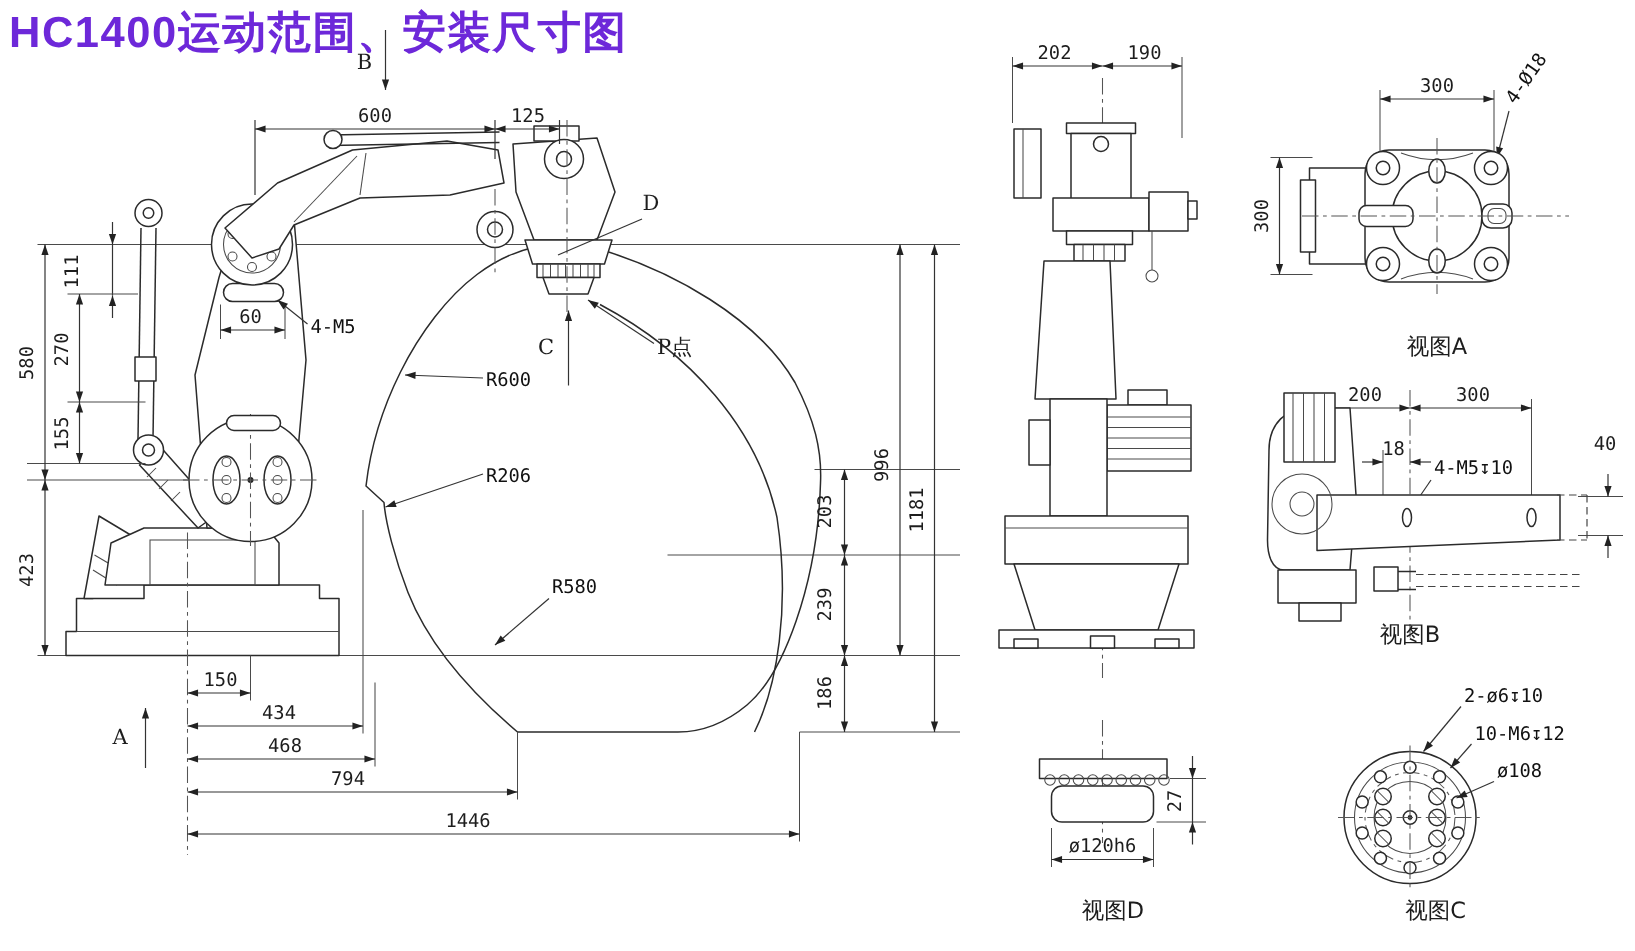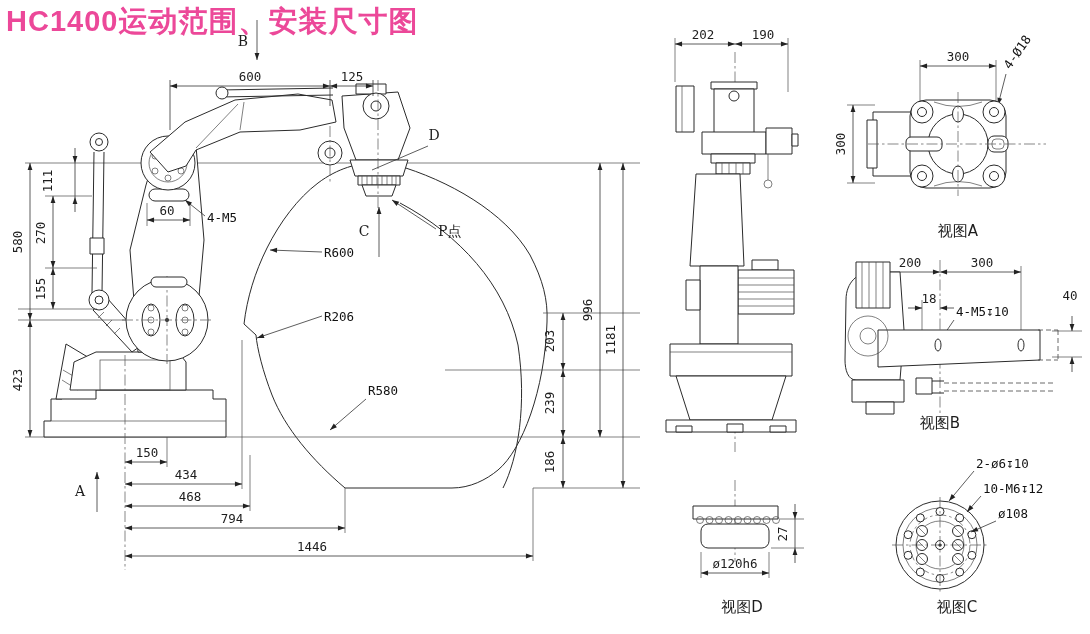--- a/index.html
+++ b/index.html
@@ -1,19 +1,19 @@
 <!DOCTYPE html>
 <html><head>
 <meta charset="utf-8">
 <style>
   html,body{margin:0;padding:0;background:#ffffff;}
   #stage{position:relative;width:1090px;height:634px;background:#fff;overflow:hidden;
          font-family:"Liberation Sans",sans-serif;}
   #title{position:absolute;left:6px;top:2px;font-size:29px;font-weight:bold;
-         color:#ec4899;letter-spacing:1px;white-space:nowrap;}
+         color:#6d28d9;letter-spacing:1px;white-space:nowrap;}
   svg{position:absolute;left:0;top:0;}
   .ln{stroke:#2b2b2b;stroke-width:1;fill:none;stroke-linejoin:round;}
   .lnf{stroke:#2b2b2b;stroke-width:1;fill:#ffffff;stroke-linejoin:round;}
   .thin{stroke:#4a4a4a;stroke-width:0.7;fill:none;}
   .dim{stroke:#333;stroke-width:0.8;fill:none;}
   .cl{stroke:#555;stroke-width:0.7;fill:none;stroke-dasharray:11 3 2.5 3;}
   .dash{stroke:#444;stroke-width:0.8;fill:none;stroke-dasharray:5 3;}
   text.d{font-family:"DejaVu Sans Mono",monospace;font-size:12.5px;fill:#1d1d1d;}
   text.sec{font-family:"DejaVu Serif",serif;font-size:14px;fill:#1d1d1d;}
   text.cap{font-family:"DejaVu Sans",sans-serif;font-size:15px;fill:#1d1d1d;}

